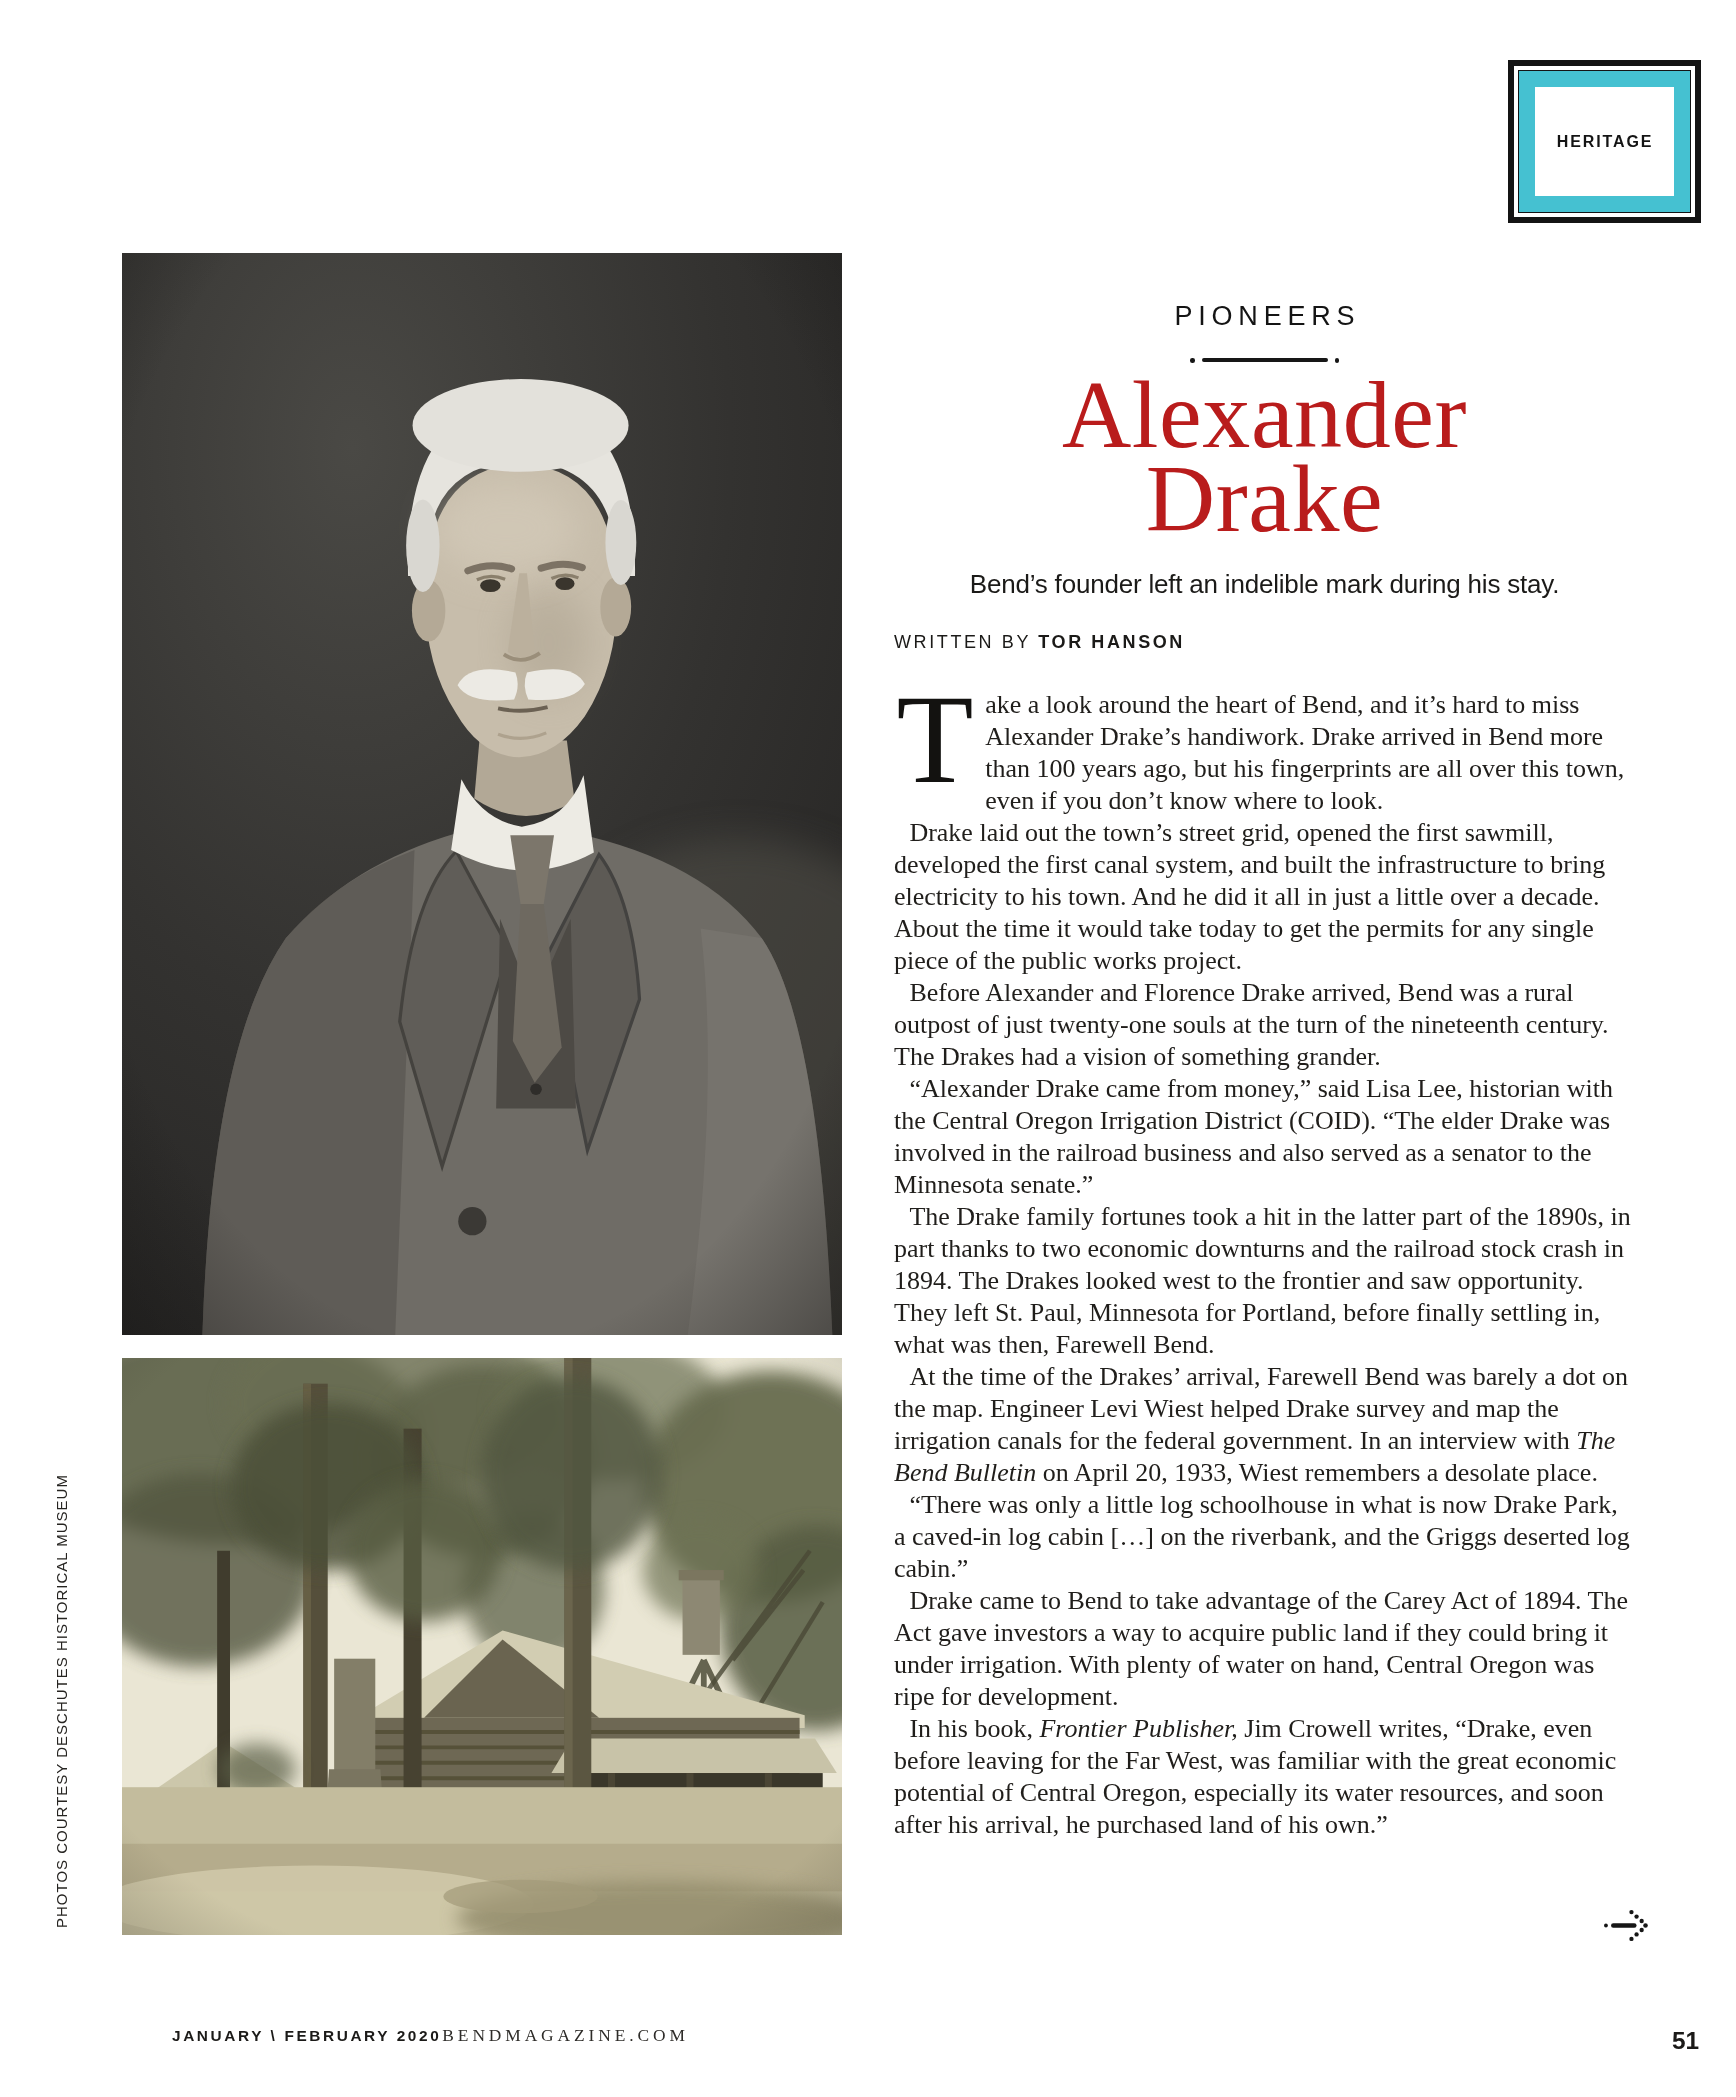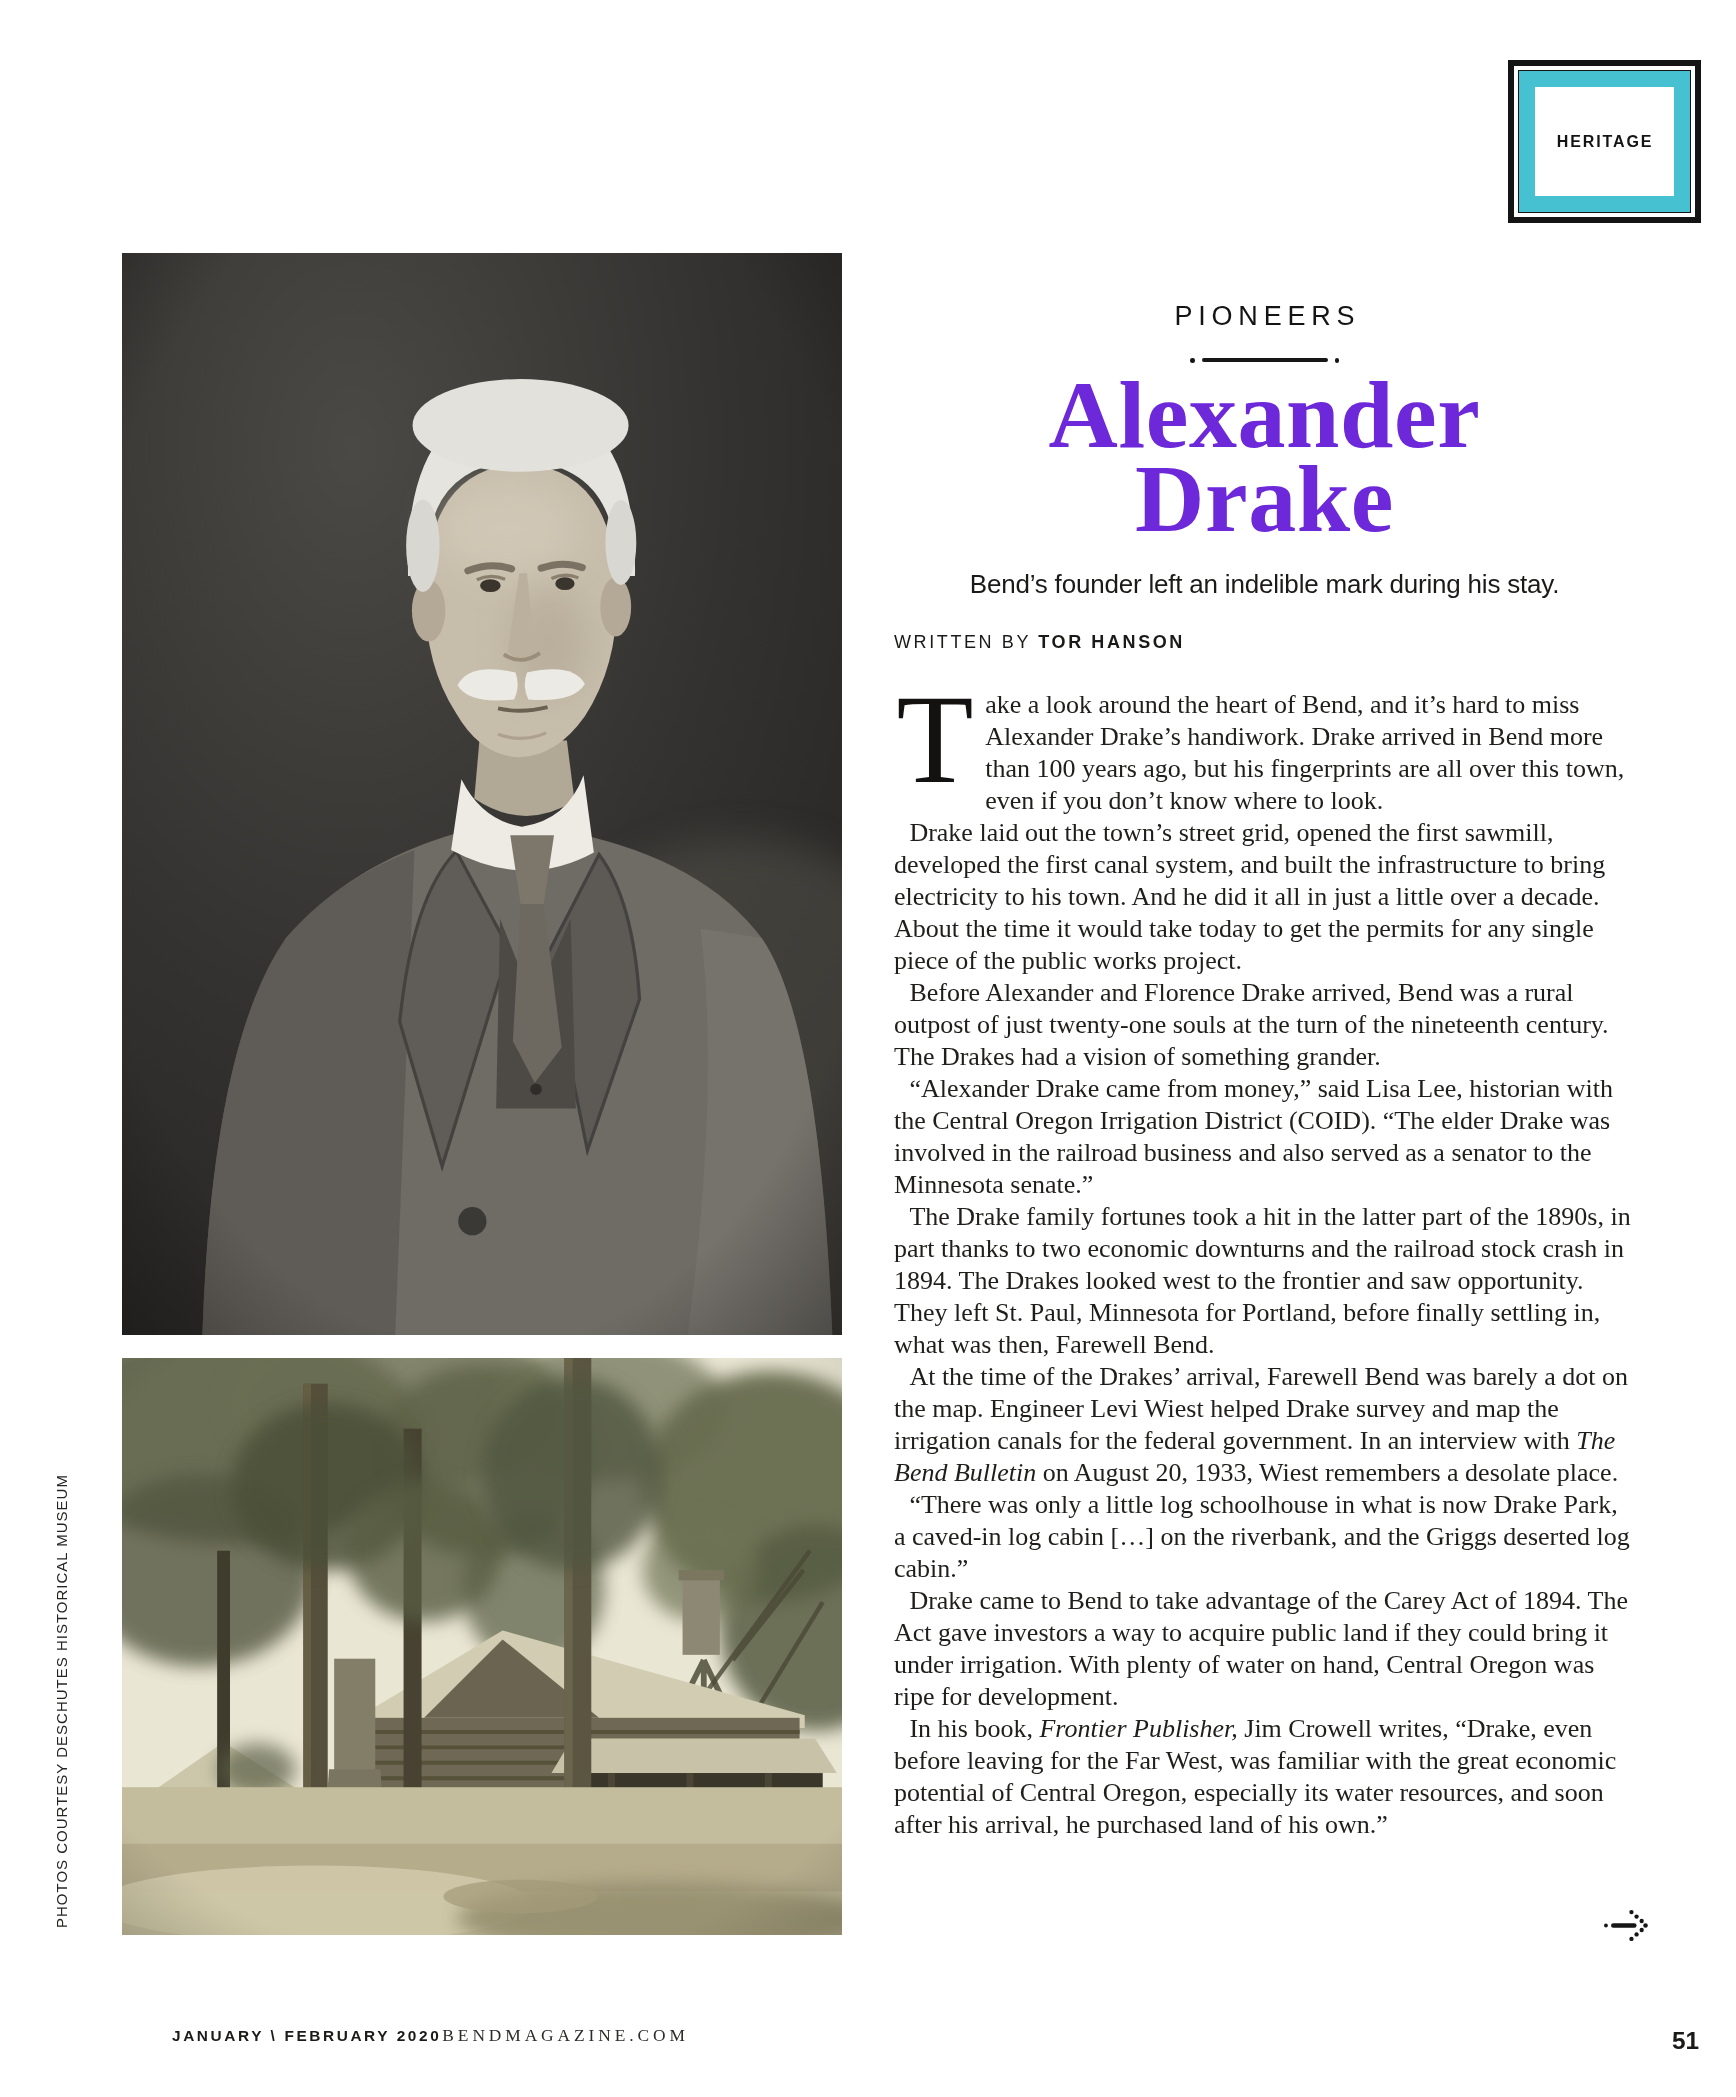--- a/index.html
+++ b/index.html
@@ -47,22 +47,22 @@
     text-align:center;font-weight:normal;font-size:27px;letter-spacing:5.8px;
     padding-left:5.8px;color:#141414;
   }
   .divider{
     width:149px;margin:26px auto 0 auto;display:flex;align-items:center;gap:7px;
   }
   .divider .dot{width:4.5px;height:4.5px;border-radius:50%;background:#161616;flex:0 0 auto;}
   .divider .line{height:3.9px;background:#161616;flex:1;border-radius:1.9px;}
   .title{
     margin-top:10.3px;text-align:center;
-    font-family:"Liberation Serif",serif;font-weight:700;
-    font-size:96px;line-height:84px;letter-spacing:0.6px;color:#6d28d9;
+    font-family:"Liberation Serif",serif;font-weight:400;
+    font-size:96px;line-height:84px;letter-spacing:0.6px;color:#b91c1c;
   }
   .subtitle{
     margin-top:28px;text-align:center;font-size:26px;letter-spacing:-0.2px;
     color:#1b1a18;
   }
   .byline{
     margin-top:32px;font-size:18px;letter-spacing:2.6px;color:#1b1a18;
   }
   .byline b{font-weight:bold;}
   
@@ -254,21 +254,21 @@
     <div>Drake</div>
   </div>
   <div class="subtitle">Bend’s founder left an indelible mark during his stay.</div>
   <div class="byline"><span>WRITTEN BY </span><b>TOR HANSON</b></div>
   <div class="body-text">
       <p class="first"><span class="dropcap">T</span><span>ake a look around the heart of Bend, and it’s hard to miss Alexander Drake’s handiwork. Drake arrived in Bend more than 100 years ago, but his fingerprints are all over this town, even if you don’t know where to look.</span></p>
       <p><span>Drake laid out the town’s street grid, opened the first sawmill, developed the first canal system, and built the infrastructure to bring electricity to his town. And he did it all in just a little over a decade. About the time it would take today to get the permits for any single piece of the public works project.</span></p>
       <p><span>Before Alexander and Florence Drake arrived, Bend was a rural outpost of just twenty-one souls at the turn of the nineteenth century. The Drakes had a vision of something grander.</span></p>
       <p><span>“Alexander Drake came from money,” said Lisa Lee, historian with the Central Oregon Irrigation District (COID). “The elder Drake was involved in the railroad business and also served as a senator to the Minnesota senate.”</span></p>
       <p><span>The Drake family fortunes took a hit in the latter part of the 1890s, in part thanks to two economic downturns and the railroad stock crash in 1894. The Drakes looked west to the frontier and saw opportunity. They left St. Paul, Minnesota for Portland, before finally settling in, what was then, Farewell Bend.</span></p>
-      <p><span>At the time of the Drakes’ arrival, Farewell Bend was barely a dot on the map. Engineer Levi Wiest helped Drake survey and map the irrigation canals for the federal government. In an interview with </span><i>The Bend Bulletin</i><span> on August 20, 1933, Wiest remembers a desolate place.</span></p>
+      <p><span>At the time of the Drakes’ arrival, Farewell Bend was barely a dot on the map. Engineer Levi Wiest helped Drake survey and map the irrigation canals for the federal government. In an interview with </span><i>The Bend Bulletin</i><span> on April 20, 1933, Wiest remembers a desolate place.</span></p>
       <p><span>“There was only a little log schoolhouse in what is now Drake Park, a caved-in log cabin […] on the riverbank, and the Griggs deserted log cabin.”</span></p>
       <p><span>Drake came to Bend to take advantage of the Carey Act of 1894. The Act gave investors a way to acquire public land if they could bring it under irrigation. With plenty of water on hand, Central Oregon was ripe for development.</span></p>
       <p><span>In his book, </span><i>Frontier Publisher,</i><span> Jim Crowell writes, “Drake, even before leaving for the Far West, was familiar with the great economic potential of Central Oregon, especially its water resources, and soon after his arrival, he purchased land of his own.”</span></p>
     </div>
 </div>
 
 <svg class="cont-arrow" viewBox="0 0 78 58">
   <circle cx="6" cy="29" r="3" fill="#161616"></circle>
   <rect x="14" y="25.5" width="40" height="7" rx="3.5" fill="#161616"></rect>
   <circle cx="46" cy="8" r="3.4" fill="#161616"></circle>

